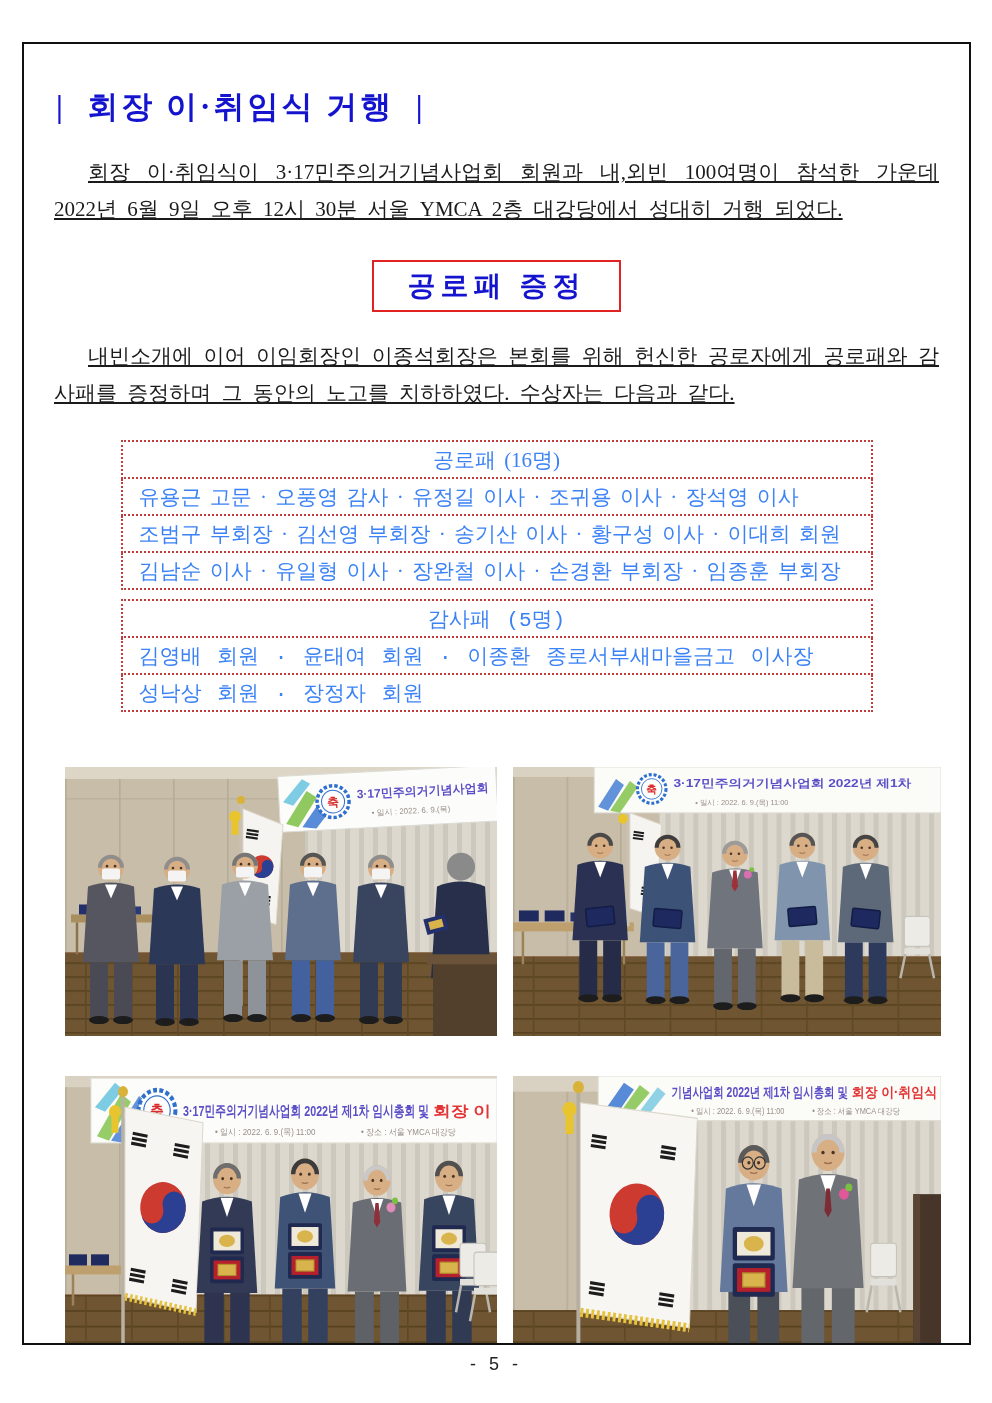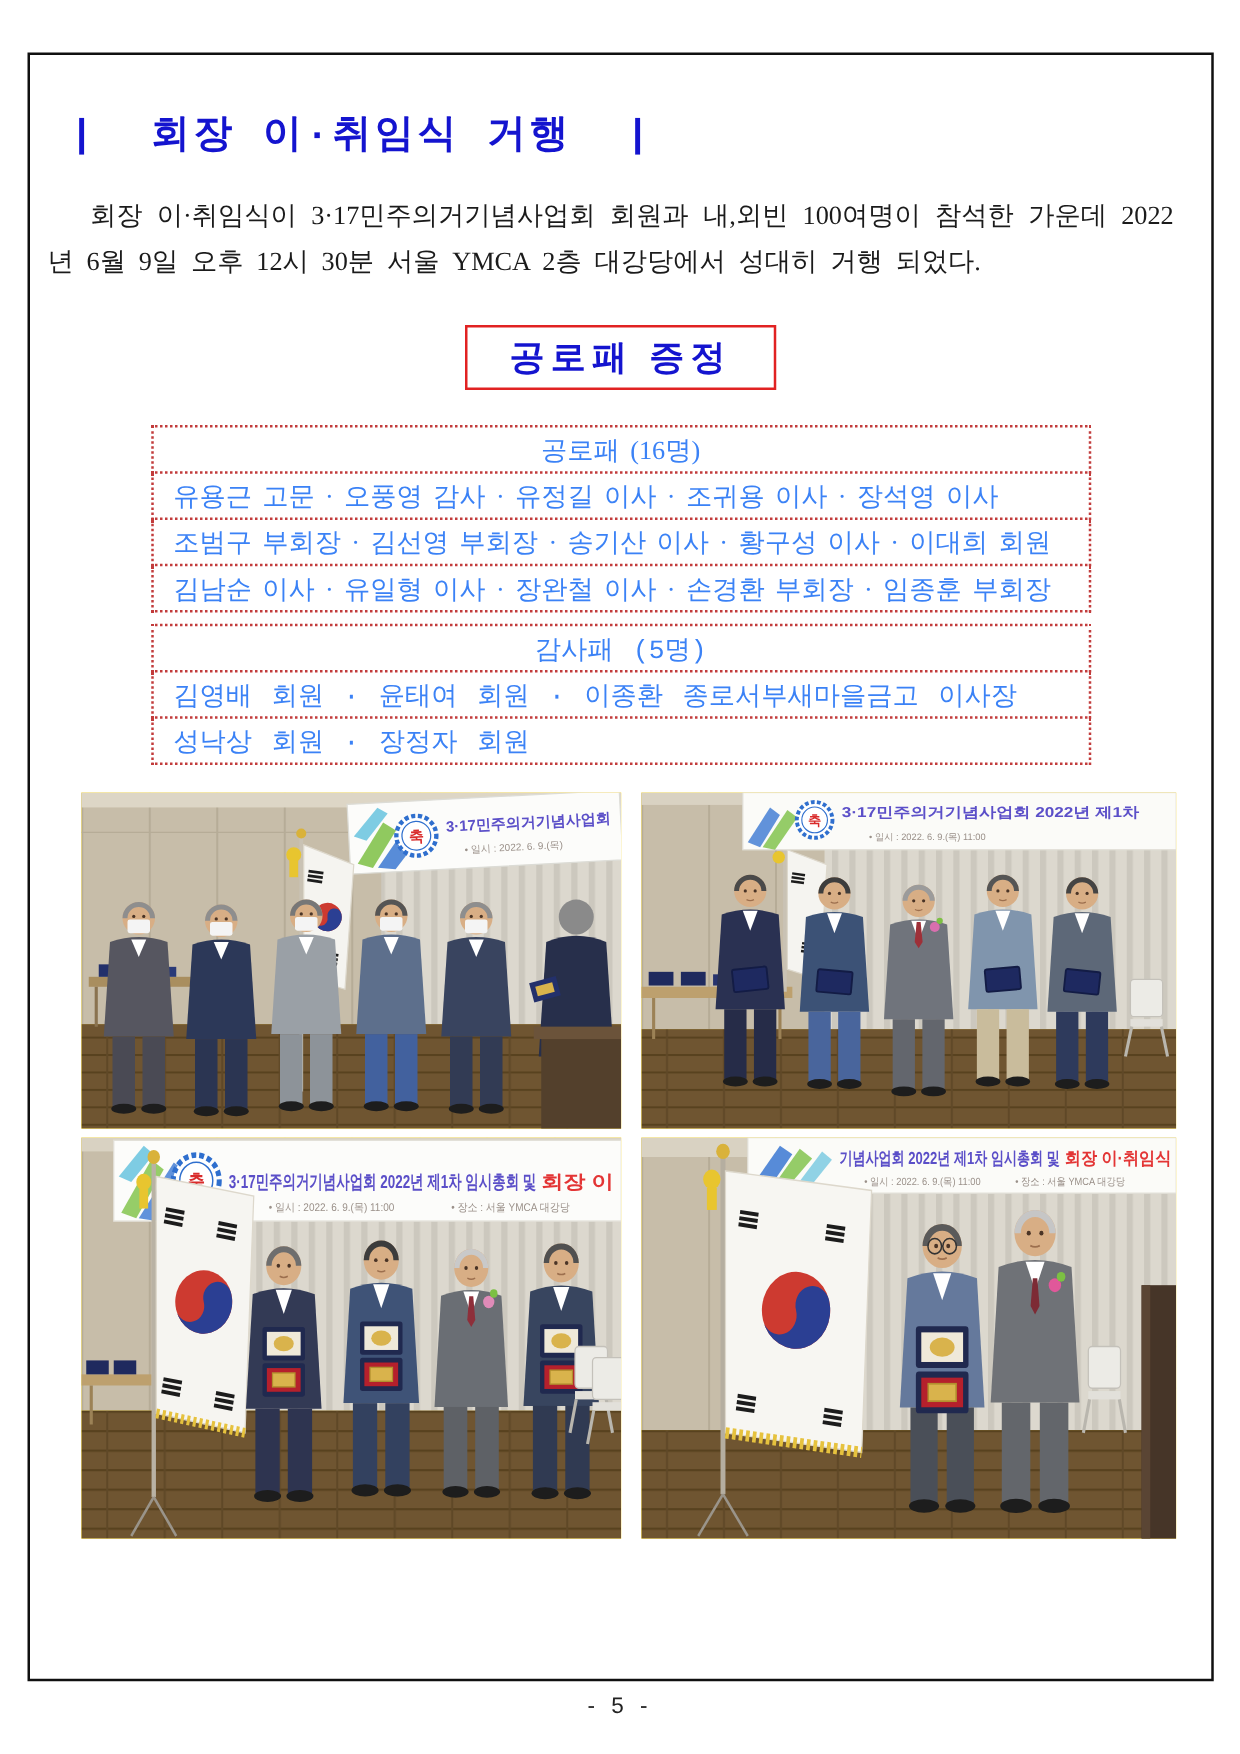--- a/index.html
+++ b/index.html
@@ -6,47 +6,47 @@
   body{
     width:992px;height:1403px;position:relative;background:#ffffff;
     font-family:"Liberation Serif","DejaVu Serif",serif;color:#1b1b1b;
   }
   .frame{
     position:absolute;left:22px;top:42px;width:949px;height:1303px;
     border:2px solid #101010;box-sizing:border-box;background:#fff;overflow:hidden;
   }
   .title{
     margin:42px 0 0 32px;
-    font-family:Liberation Mono, monospace;
+    font-family:Liberation Serif, serif;
     font-weight:bold;font-size:31px;color:#1414cf;letter-spacing:3px;white-space:pre;
   }
   .para{
-    margin:26px 30px 0 14px;font-size:21px;line-height:37px;
-    text-align:justify;text-indent:34px;word-spacing:5px;color:#1b1b1b;
+    margin:26px 30px 0 30px;font-size:21px;line-height:37px;
+    text-align:justify;text-indent:34px;word-spacing:5px;color:#1b1b1b;text-decoration:underline;
   }
   .badge-row{text-align:center;margin-top:32px;}
   .badge{
     display:inline-block;border:2px solid #e12222;color:#1414cf;
     font-family:"Liberation Sans","DejaVu Sans",sans-serif;
     font-weight:bold;font-size:28px;padding:5px 34px;letter-spacing:5px;background:#fff;text-align:center;
   }
   table.tbl{
     width:752px;margin:28px auto 0 auto;border-collapse:collapse;
     font-size:21px;color:#3b82f6;table-layout:fixed;
   }
   table.tbl td{
     border:2px dotted #c23c3c;height:35px;padding:0 16px;word-spacing:3px;
   }
   table.tbl td.hdr{text-align:center;}
   table.tbl.second{margin-top:9px;font-family:Liberation Mono, monospace;}
   .photos{
     display:grid;grid-template-columns:432px 428px;column-gap:16px;row-gap:7px;
     margin:22px 0 0 41px;
   }
-  .ph{overflow:hidden;background:#fde047;}
+  .ph{overflow:hidden;background:#fca5a5;margin-top:33px;}
   .ph.top{height:269px;}
   .ph.bot{height:321px;}
   .ph svg{display:block;width:100%;height:100%;}
   svg text{font-family:"Liberation Sans","DejaVu Sans",sans-serif;}
   .pageno{
     position:absolute;left:0;top:1354px;width:100%;text-align:center;
     font-family:"Liberation Sans","DejaVu Sans",sans-serif;
     font-size:18px;letter-spacing:4px;color:#222;
   }
 </style>
@@ -132,20 +132,21 @@
   <div class="frame">
 
     <div class="title">|  회장 이·취임식 거행  |</div>
 
     <p class="para">회장 이·취임식이 3·17민주의거기념사업회 회원과 내,외빈 100여명이 참석한 가운데 2022년 6월 9일 오후 12시 30분 서울 YMCA 2층 대강당에서 성대히 거행 되었다.</p>
 
     <div class="badge-row">
       <span class="badge">공로패 증정</span>
     </div>
 
+    <p class="para">내빈소개에 이어 이임회장인 이종석회장은 본회를 위해 헌신한 공로자에게 공로패와 감사패를 증정하며 그 동안의 노고를 치하하였다. 수상자는 다음과 같다.</p>
 
     <table class="tbl">
       <tbody>
         <tr>
             <td class="hdr">공로패 (16명)</td>
           </tr>
         <tr>
             <td>유용근 고문 · 오풍영 감사 · 유정길 이사 · 조귀용 이사 · 장석영 이사</td>
           </tr>
         <tr>

